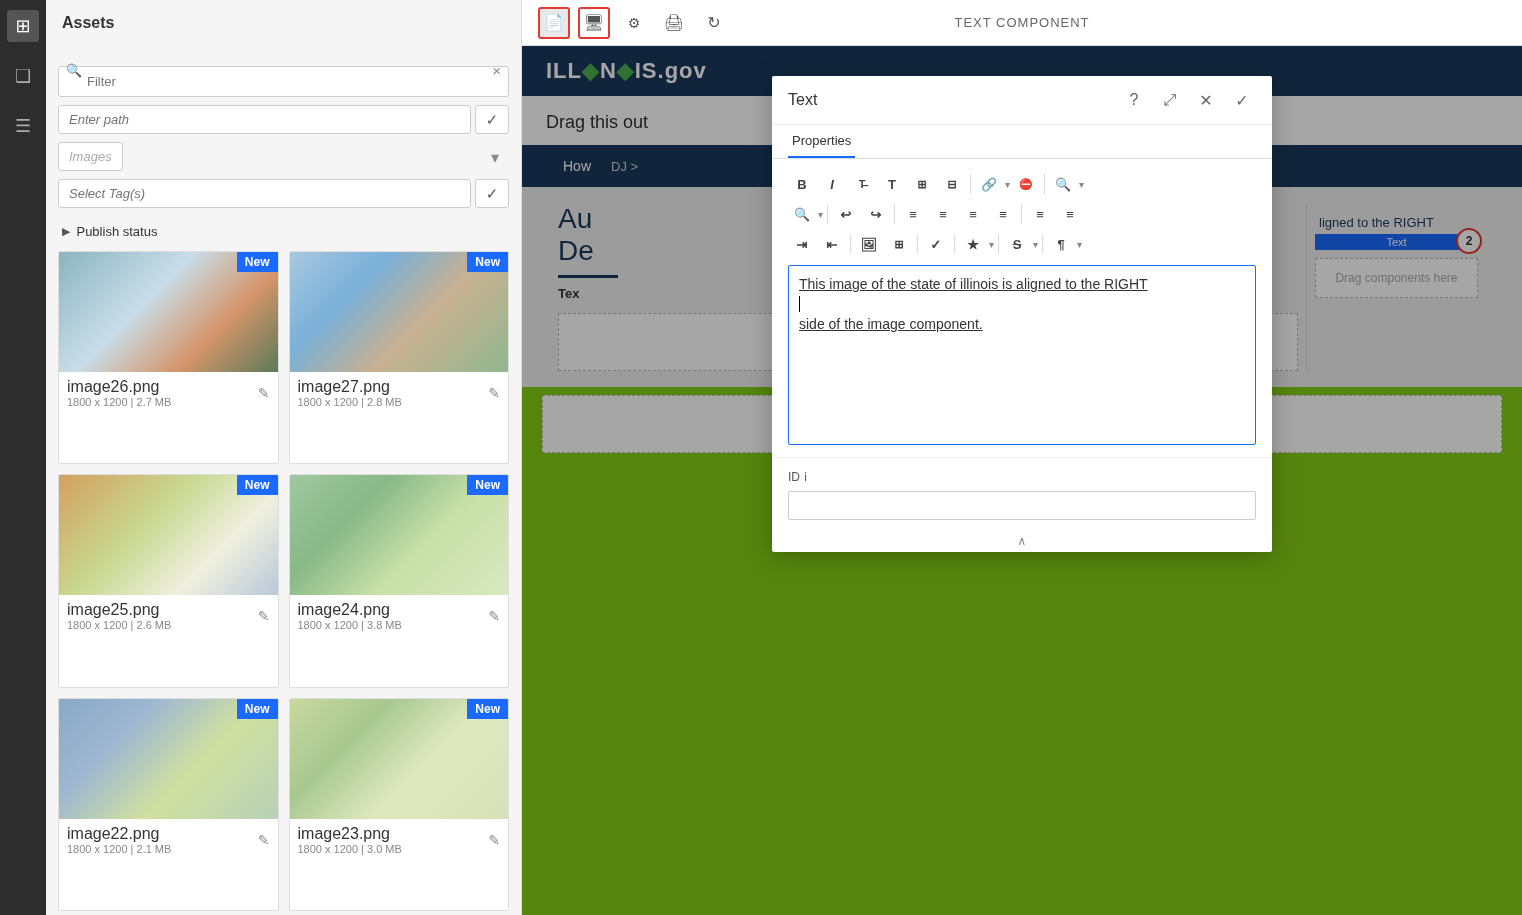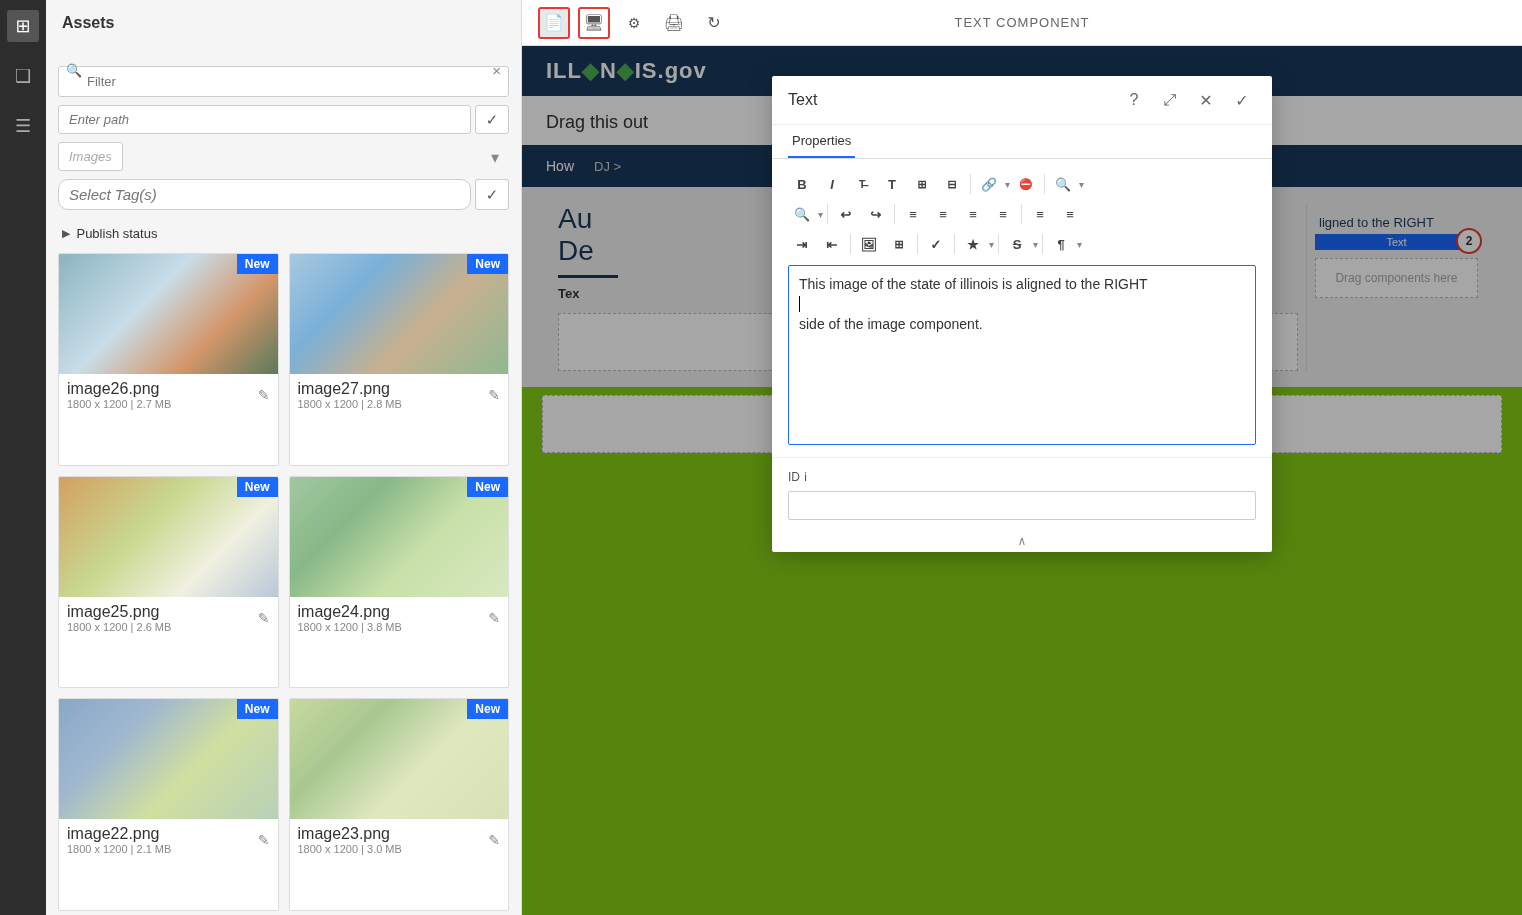--- a/index.html
+++ b/index.html
@@ -138,22 +138,22 @@
     }
     .tag-row {
       margin: 0 12px 8px;
       display: flex;
       gap: 4px;
     }
     .tag-input {
       flex: 1;
       padding: 6px 10px;
       border: 1px solid #ccc;
-      border-radius: 10px;
-      font-size: 15px;
+      border-radius: 3px;
+      font-size: 13px;
       color: #aaa;
       background: #fff;
       font-style: italic;
     }
     .publish-status {
       padding: 8px 16px;
       font-size: 13px;
       color: #333;
       cursor: pointer;
       display: flex;
@@ -300,21 +300,21 @@
       background: #fff;
       padding: 16px 24px 12px;
     }
     .page-title-text {
       font-size: 18px;
       color: #333;
     }
 
     .nav-bar {
       background: #1a3a5c;
-      padding: 0 24px;
+      padding: 0 41px;
       display: flex;
       align-items: center;
       height: 42px;
       gap: 20px;
       color: #fff;
       font-size: 14px;
     }
     .nav-bar .breadcrumb-text { color: #ccc; font-size: 13px; }
 
     .page-body {
@@ -510,21 +510,21 @@
 
     .rte-editor {
       border: 1px solid #1a6aff;
       border-radius: 2px;
       min-height: 180px;
       padding: 10px;
       font-size: 14px;
       color: #333;
       outline: none;
     }
-    .rte-editor-line { margin-bottom: 4px; }
+    .rte-editor-line { margin-bottom: 4px; text-decoration: underline; }
     .rte-cursor { display: inline-block; width: 1px; height: 16px; background: #000; vertical-align: text-bottom; animation: blink 1s step-end infinite; }
     @keyframes blink { 50% { opacity: 0; } }
 
     .modal-id-section {
       padding: 10px 16px;
       border-top: 1px solid #eee;
     }
     .modal-id-label {
       font-size: 12px;
       color: #555;

